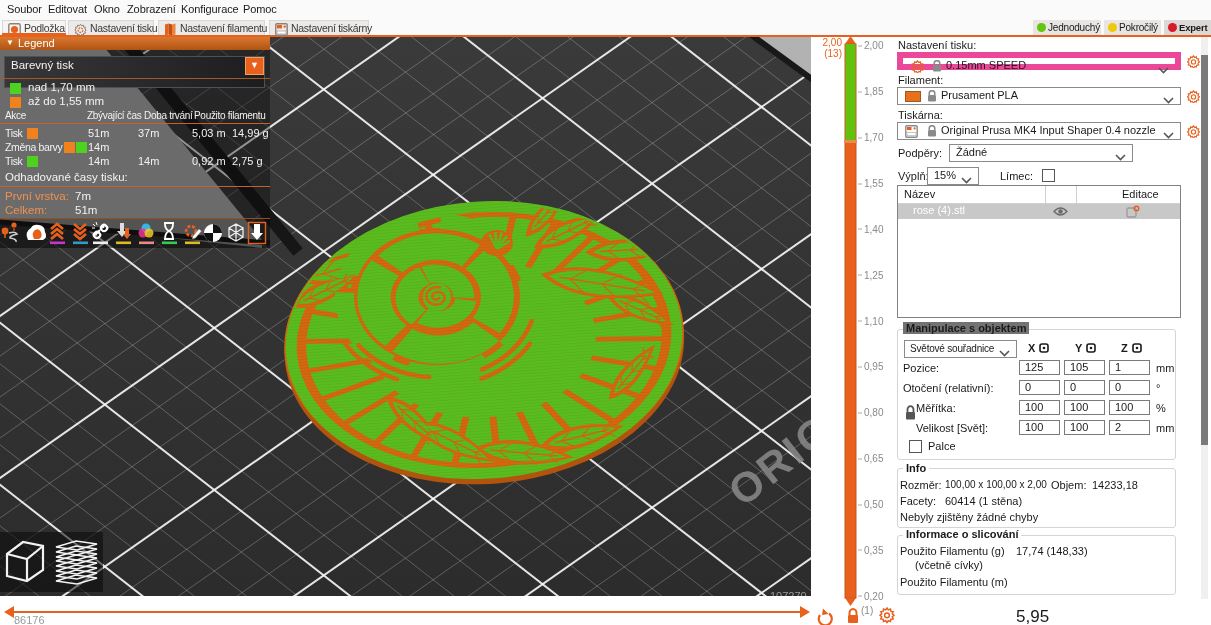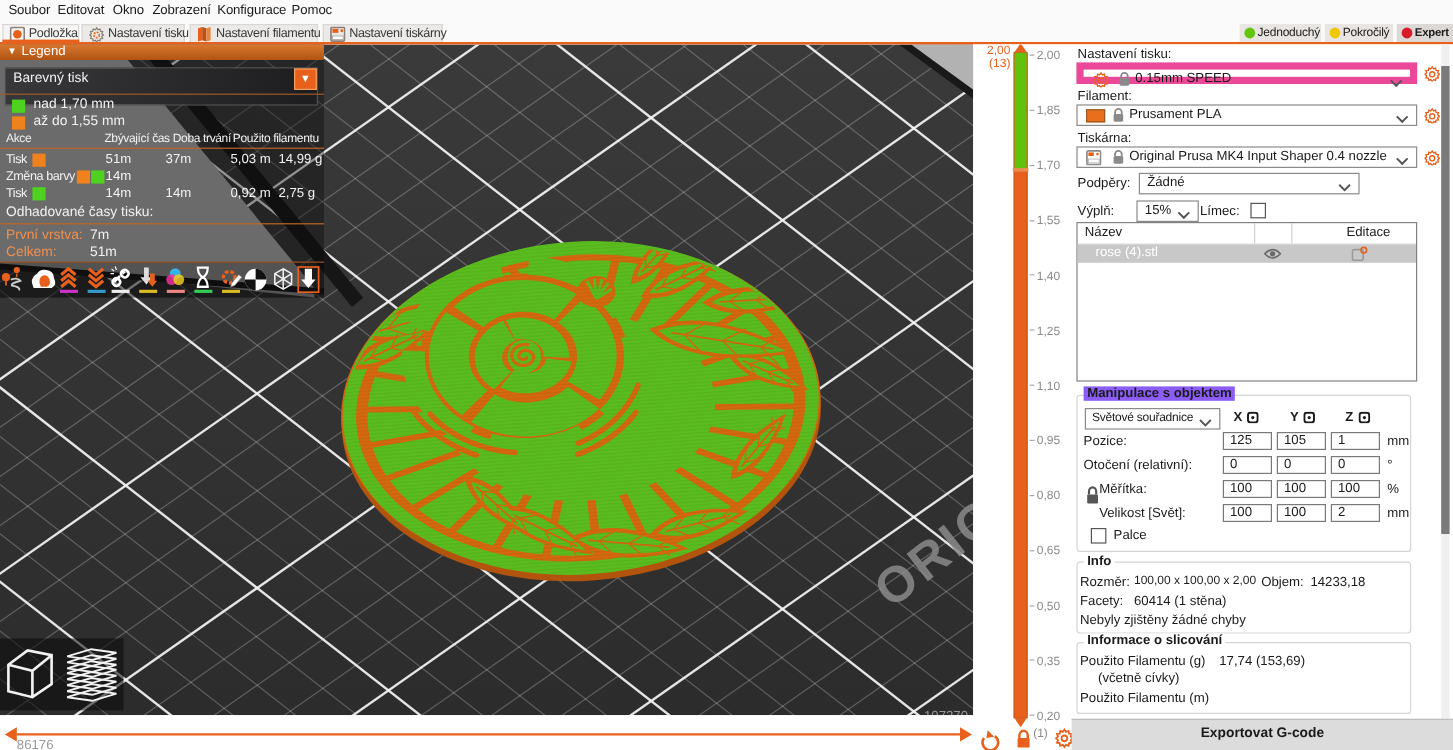--- a/index.html
+++ b/index.html
@@ -717,21 +717,21 @@
         <circle cx="8" cy="8.5" r="2.6" fill="none" stroke="#e8611c" stroke-width="1.4"></circle>
       </svg></span>
     <div style="position:absolute;left:3px;top:110px;font-size:11px;font-weight:normal;white-space:nowrap">Podpěry:</div>
     <div style="position:absolute;left:54px;top:107px;width:184px;height:18px;background:#fff;border:1px solid #8a8a8a">
       <span style="position:absolute;left:6px;top:1px">Žádné</span>
       <span style="position:absolute;right:6px;top:6px"><svg width="11" height="7" viewBox="0 0 11 7">
           <path d="M1 1 L5.5 5.5 L10 1" fill="none" stroke="#555" stroke-width="1.6"></path>
         </svg></span>
     </div>
     <div style="position:absolute;left:3px;top:133px;font-size:11px;font-weight:normal;white-space:nowrap">Výplň:</div>
-    <div style="position:absolute;left:52px;top:130px;width:52px;height:18px;background:#fff;border:1px solid #8a8a8a">
+    <div style="position:absolute;left:32px;top:130px;width:52px;height:18px;background:#fff;border:1px solid #8a8a8a">
       <span style="position:absolute;left:6px;top:1px">15%</span>
       <span style="position:absolute;right:6px;top:6px"><svg width="11" height="7" viewBox="0 0 11 7">
           <path d="M1 1 L5.5 5.5 L10 1" fill="none" stroke="#555" stroke-width="1.6"></path>
         </svg></span>
     </div>
     <div style="position:absolute;left:105px;top:133px;font-size:11px;font-weight:normal;white-space:nowrap">Límec:</div>
     <div style="position:absolute;left:147px;top:132px;width:13px;height:13px;background:#fff;border:1px solid #555"></div>
     <div style="position:absolute;left:2px;top:148px;width:284px;height:133px;border:1px solid #828282;background:#fff">
       <div style="position:absolute;left:6px;top:2px">Název</div>
       <div style="position:absolute;left:224px;top:2px">Editace</div>
@@ -744,21 +744,21 @@
             <path d="M1 5.5 Q7.5 -1.5 14 5.5 Q7.5 12.5 1 5.5 Z" fill="none" stroke="#6a6a6a" stroke-width="1.3"></path>
             <circle cx="7.5" cy="5.5" r="2.2" fill="#6a6a6a"></circle>
           </svg></span>
         <span style="position:absolute;left:228px;top:1px"><svg width="14" height="13" viewBox="0 0 14 13">
             <rect x="1" y="3" width="9" height="9" rx="1.5" fill="none" stroke="#9a9a9a" stroke-width="1.3"></rect>
             <circle cx="10.5" cy="3.5" r="2.3" fill="none" stroke="#e8611c" stroke-width="1.4"></circle>
           </svg></span>
       </div>
     </div>
     <div style="position:absolute;left:2px;top:292px;width:279px;height:131px;border:1px solid #d5d5d5;border-radius:3px"></div>
-    <div style="position:absolute;left:8px;top:285px;background:#8b5cf6;padding:0 3px;font-weight:bold">Manipulace s objektem</div>
+    <div style="position:absolute;left:8px;top:285px;background:#737373;padding:0 3px;font-weight:bold">Manipulace s objektem</div>
     <div style="position:absolute;left:9px;top:303px;width:113px;height:18px;background:#fff;border:1px solid #8a8a8a">
       <span style="position:absolute;left:5px;top:2px;font-size:10px;letter-spacing:-0.2px">Světové souřadnice</span>
       <span style="position:absolute;right:6px;top:6px"><svg width="11" height="7" viewBox="0 0 11 7">
           <path d="M1 1 L5.5 5.5 L10 1" fill="none" stroke="#555" stroke-width="1.6"></path>
         </svg></span>
     </div>
     <div style="position:absolute;left:133px;top:305px;font-size:11px;font-weight:bold;white-space:nowrap">X</div>
     <span style="position:absolute;left:144px;top:306px"><svg width="10" height="10" viewBox="0 0 10 10">
         <rect x="1" y="1" width="8" height="8" rx="2" fill="none" stroke="#1a1a1a" stroke-width="1.6"></rect>
         <circle cx="5" cy="5" r="1.3" fill="#1a1a1a"></circle>
@@ -829,19 +829,18 @@
     <div style="position:absolute;left:50px;top:442px;font-size:10px;font-weight:normal;white-space:nowrap">100,00 x 100,00 x 2,00</div>
     <div style="position:absolute;left:156px;top:442px;font-size:11px;font-weight:normal;white-space:nowrap">Objem:</div>
     <div style="position:absolute;left:197px;top:442px;font-size:11px;font-weight:normal;white-space:nowrap">14233,18</div>
     <div style="position:absolute;left:5px;top:458px;font-size:11px;font-weight:normal;white-space:nowrap">Facety:</div>
     <div style="position:absolute;left:50px;top:458px;font-size:11px;font-weight:normal;white-space:nowrap">60414 (1 stěna)</div>
     <div style="position:absolute;left:5px;top:474px;font-size:11px;font-weight:normal;white-space:nowrap">Nebyly zjištěny žádné chyby</div>
     <div style="position:absolute;left:2px;top:498px;width:279px;height:60px;border:1px solid #d5d5d5;border-radius:3px"></div>
     <div style="position:absolute;left:8px;top:491px;background:#fff;padding:0 3px;font-weight:bold">Informace o slicování</div>
     <div style="position:absolute;left:5px;top:508px;font-size:11px;font-weight:normal;white-space:nowrap">Použito Filamentu (g)</div>
     <div style="position:absolute;left:20px;top:522px;font-size:11px;font-weight:normal;white-space:nowrap">(včetně cívky)</div>
-    <div style="position:absolute;left:121px;top:508px;font-size:11px;font-weight:normal;white-space:nowrap">17,74 (153,69)</div>
+    <div style="position:absolute;left:121px;top:508px;font-size:11px;font-weight:normal;white-space:nowrap">17,74 (148,33)</div>
     <div style="position:absolute;left:5px;top:539px;font-size:11px;font-weight:normal;white-space:nowrap">Použito Filamentu (m)</div>
     <div style="position:absolute;left:121px;top:570px;font-size:17px;font-weight:normal;white-space:nowrap">5,95</div>
     <div style="position:absolute;left:306px;top:0px;width:7px;height:562px;background:#f0f0f0"></div>
     <div style="position:absolute;left:306px;top:18px;width:7px;height:390px;background:#7a7a7a"></div>
-    <div style="position:absolute;left:-2px;top:562px;width:318px;height:26px;background:#dcdcdc;border-top:1px solid #bcbcbc;text-align:center"><span style="position:relative;top:5px;font-size:11.5px;font-weight:bold;color:#1a1a1a">Exportovat G-code</span></div>
   </div>
 
 </body></html>

